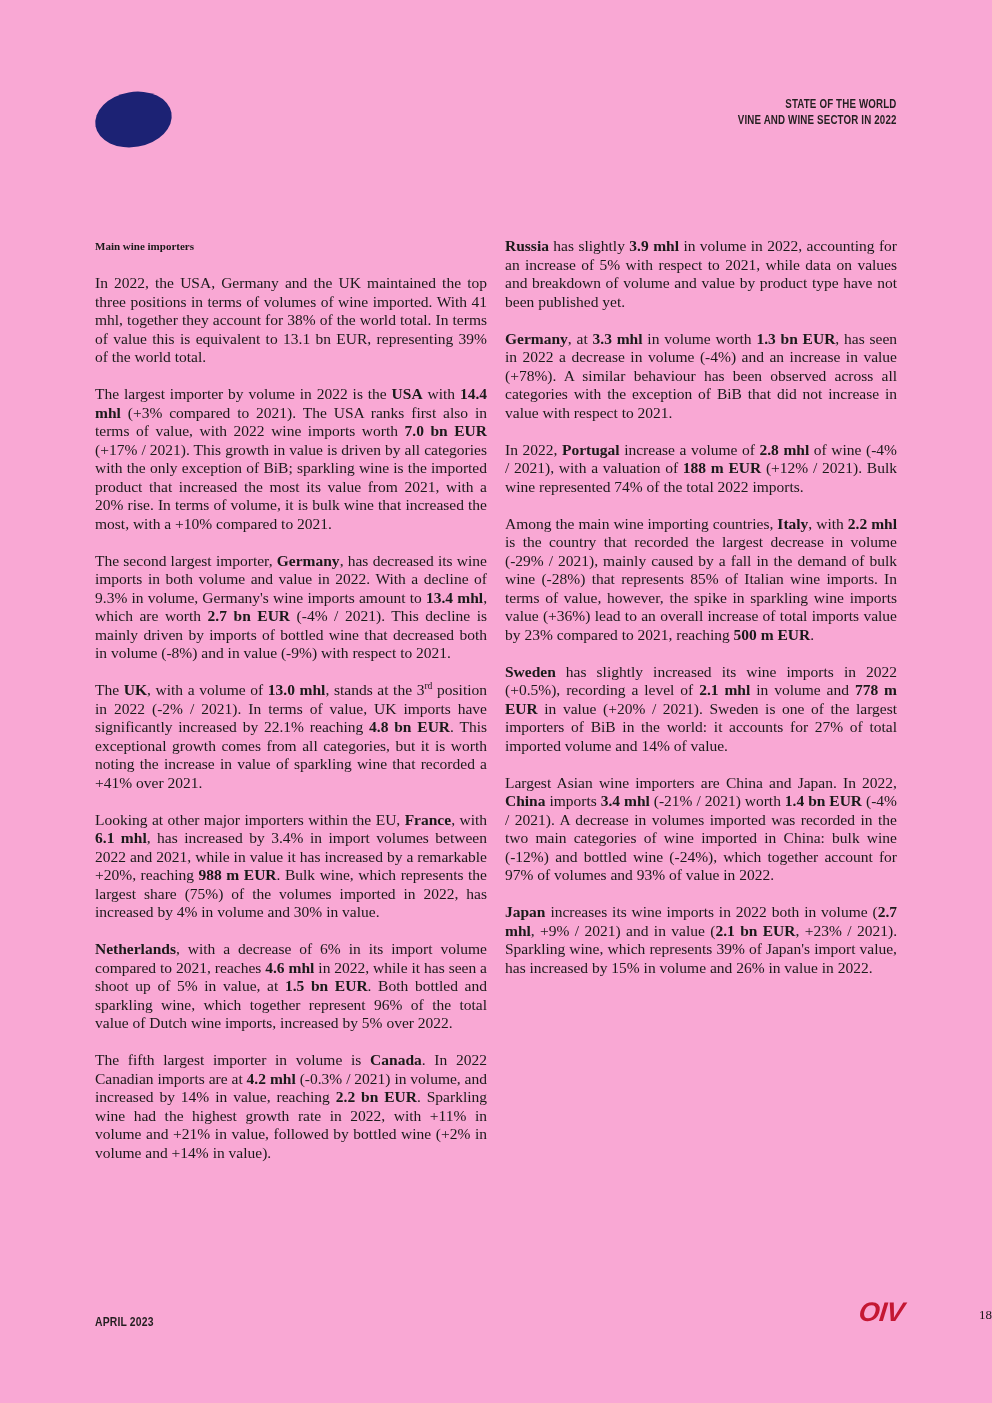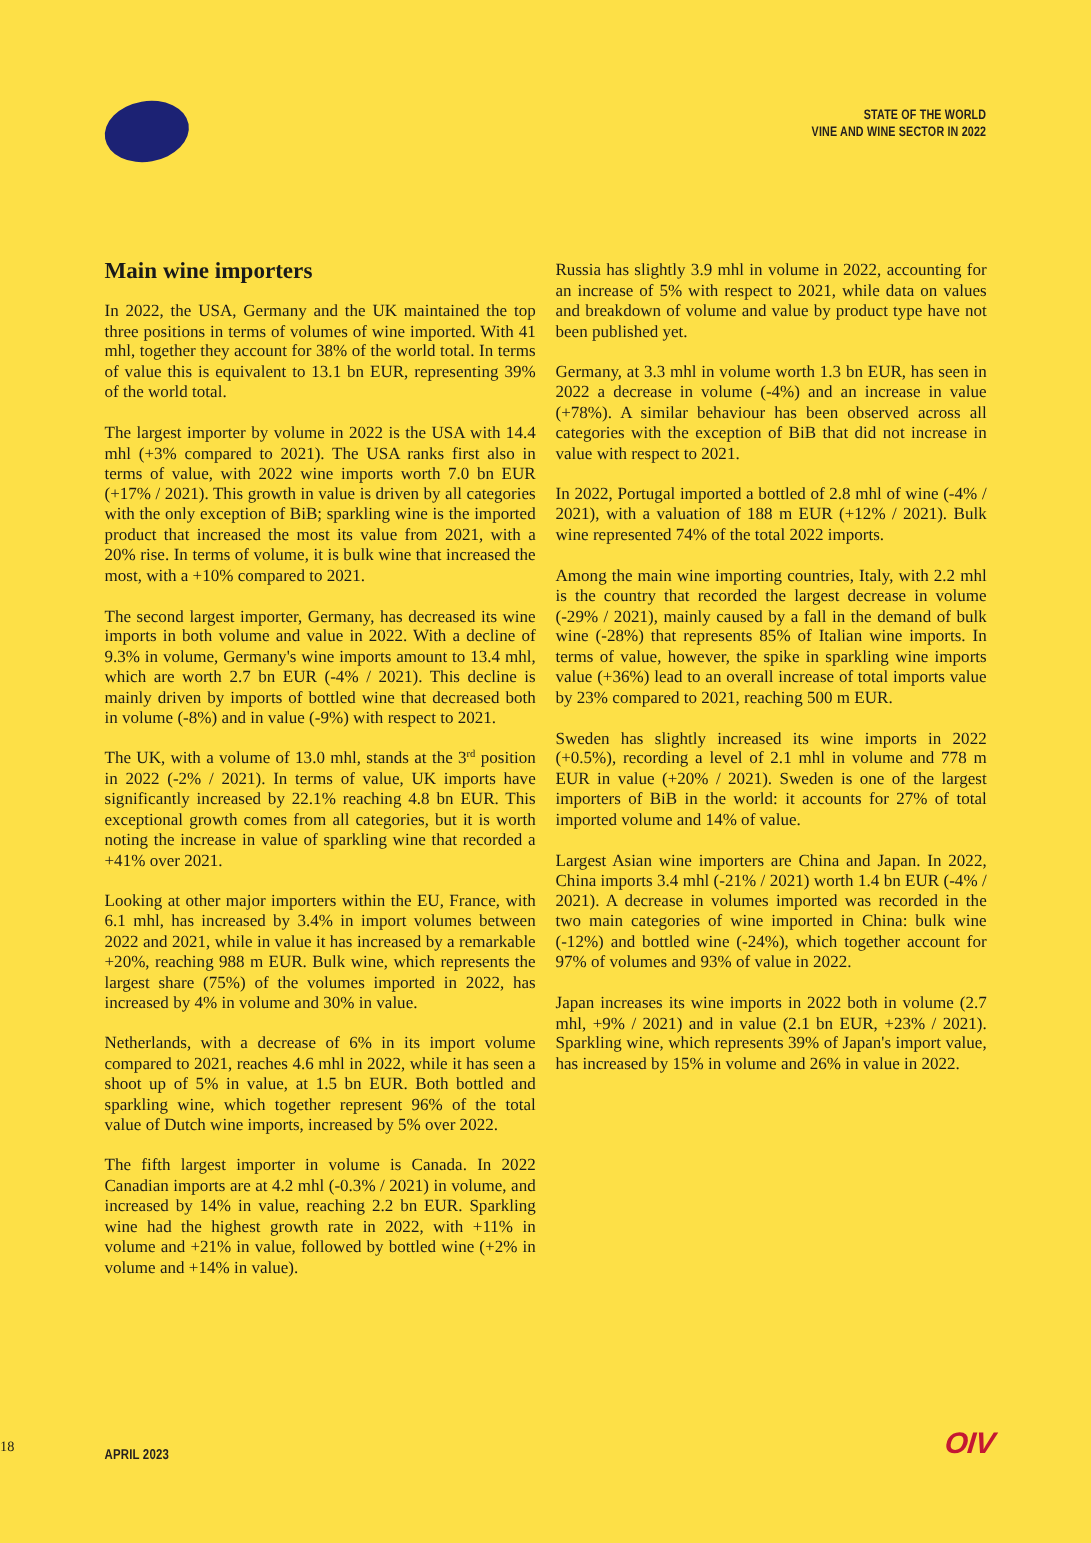--- a/index.html
+++ b/index.html
@@ -1,21 +1,21 @@
 <!DOCTYPE html>
 <html><head>
 <meta charset="utf-8">
 <style>
   * { margin:0; padding:0; box-sizing:border-box; }
   html, body { background:#ffffff; }
   body {
     width:992px; height:1403px; position:relative; overflow:hidden;
     font-family:"Liberation Serif", serif; color:#1a1a1a;
   }
-  .page { position:absolute; inset:0; background:#fde047; }
+  .page { position:absolute; inset:0; background:#f9a8d4; }
 
   
   .ellipse-logo {
     position:absolute; left:95px; top:92px; width:77px; height:55px;
     background:#1c2274; border-radius:50%; transform:rotate(-10deg);
   }
 
   
   .header-right {
     position:absolute; top:97px; right:95px; text-align:right;
@@ -24,34 +24,34 @@
     letter-spacing:0.2px; transform:scaleX(0.78); transform-origin:100% 0;
     white-space:nowrap;
   }
 
   
   .content {
     position:absolute; left:95px; top:237px; width:802px;
     display:flex; gap:18px;
   }
   .col { width:392px; font-size:15.5px; line-height:18.5px; text-align:justify; }
-  .col h2.heading { font-size:21px; font-weight:700; margin-bottom:18.5px; text-align:left; }
+  .col h2.heading { font-size:11px; font-weight:700; margin-bottom:18.5px; text-align:left; }
   .col p { margin-bottom:18.5px; }
-  .b { font-weight:400; }
+  .b { font-weight:700; }
   sup { font-size:0.62em; line-height:0; vertical-align:super; }
 
   
   .footer-date {
     position:absolute; left:95px; top:1314px;
     font-family:"Liberation Sans", sans-serif; font-weight:700;
     font-size:13px; color:#231f20; letter-spacing:0.2px;
     transform:scaleX(0.8); transform-origin:0 0; white-space:nowrap;
   }
   .page-number {
-    position:absolute; left:0; top:1307px; width:992px; text-align:left;
+    position:absolute; left:0; top:1307px; width:992px; text-align:right;
     font-family:"Liberation Serif", serif; font-size:13px; color:#1a1a1a;
   }
   .oiv-logo {
     position:absolute; right:88px; top:1297px;
     font-family:"Liberation Sans", sans-serif; font-weight:700; font-style:italic;
     font-size:27px; letter-spacing:-0.5px; color:#c41733; transform:skewX(-6deg);
     white-space:nowrap;
   }
 </style>
 </head>
@@ -73,21 +73,21 @@
       <p><span>The largest importer by volume in 2022 is the </span><span class="b">USA</span><span> with </span><span class="b">14.4 mhl</span><span> (+3% compared to 2021). The USA ranks first also in terms of value, with 2022 wine imports worth </span><span class="b">7.0 bn EUR</span><span> (+17% / 2021). This growth in value is driven by all categories with the only exception of BiB; sparkling wine is the imported product that increased the most its value from 2021, with a 20% rise. In terms of volume, it is bulk wine that increased the most, with a +10% compared to 2021.</span></p>
       <p><span>The second largest importer, </span><span class="b">Germany</span><span>, has decreased its wine imports in both volume and value in 2022. With a decline of 9.3% in volume, Germany's wine imports amount to </span><span class="b">13.4 mhl</span><span>, which are worth </span><span class="b">2.7 bn EUR</span><span> (-4% / 2021). This decline is mainly driven by imports of bottled wine that decreased both in volume (-8%) and in value (-9%) with respect to 2021.</span></p>
       <p><span>The </span><span class="b">UK</span><span>, with a volume of </span><span class="b">13.0 mhl</span><span>, stands at the 3</span><sup>rd</sup><span> position in 2022 (-2% / 2021). In terms of value, UK imports have significantly increased by 22.1% reaching </span><span class="b">4.8 bn EUR</span><span>. This exceptional growth comes from all categories, but it is worth noting the increase in value of sparkling wine that recorded a +41% over 2021.</span></p>
       <p><span>Looking at other major importers within the EU, </span><span class="b">France</span><span>, with </span><span class="b">6.1 mhl</span><span>, has increased by 3.4% in import volumes between 2022 and 2021, while in value it has increased by a remarkable +20%, reaching </span><span class="b">988 m EUR</span><span>. Bulk wine, which represents the largest share (75%) of the volumes imported in 2022, has increased by 4% in volume and 30% in value.</span></p>
       <p><span class="b">Netherlands</span><span>, with a decrease of 6% in its import volume compared to 2021, reaches </span><span class="b">4.6 mhl</span><span> in 2022, while it has seen a shoot up of 5% in value, at </span><span class="b">1.5 bn EUR</span><span>. Both bottled and sparkling wine, which together represent 96% of the total value of Dutch wine imports, increased by 5% over 2022.</span></p>
       <p><span>The fifth largest importer in volume is </span><span class="b">Canada</span><span>. In 2022 Canadian imports are at </span><span class="b">4.2 mhl</span><span> (-0.3% / 2021) in volume, and increased by 14% in value, reaching </span><span class="b">2.2 bn EUR</span><span>. Sparkling wine had the highest growth rate in 2022, with +11% in volume and +21% in value, followed by bottled wine (+2% in volume and +14% in value).</span></p>
     </div>
     <div class="col">
       <p><span class="b">Russia</span><span> has slightly </span><span class="b">3.9 mhl</span><span> in volume in 2022, accounting for an increase of 5% with respect to 2021, while data on values and breakdown of volume and value by product type have not been published yet.</span></p>
       <p><span class="b">Germany</span><span>, at </span><span class="b">3.3 mhl</span><span> in volume worth </span><span class="b">1.3 bn EUR</span><span>, has seen in 2022 a decrease in volume (-4%) and an increase in value (+78%). A similar behaviour has been observed across all categories with the exception of BiB that did not increase in value with respect to 2021.</span></p>
-      <p><span>In 2022, </span><span class="b">Portugal</span><span> imported a bottled of </span><span class="b">2.8 mhl</span><span> of wine (-4% / 2021), with a valuation of </span><span class="b">188 m EUR</span><span> (+12% / 2021). Bulk wine represented 74% of the total 2022 imports.</span></p>
+      <p><span>In 2022, </span><span class="b">Portugal</span><span> increase a volume of </span><span class="b">2.8 mhl</span><span> of wine (-4% / 2021), with a valuation of </span><span class="b">188 m EUR</span><span> (+12% / 2021). Bulk wine represented 74% of the total 2022 imports.</span></p>
       <p><span>Among the main wine importing countries, </span><span class="b">Italy</span><span>, with </span><span class="b">2.2 mhl</span><span> is the country that recorded the largest decrease in volume (-29% / 2021), mainly caused by a fall in the demand of bulk wine (-28%) that represents 85% of Italian wine imports. In terms of value, however, the spike in sparkling wine imports value (+36%) lead to an overall increase of total imports value by 23% compared to 2021, reaching </span><span class="b">500 m EUR</span><span>.</span></p>
       <p><span class="b">Sweden</span><span> has slightly increased its wine imports in 2022 (+0.5%), recording a level of </span><span class="b">2.1 mhl</span><span> in volume and </span><span class="b">778 m EUR</span><span> in value (+20% / 2021). Sweden is one of the largest importers of BiB in the world: it accounts for 27% of total imported volume and 14% of value.</span></p>
       <p><span>Largest Asian wine importers are China and Japan. In 2022, </span><span class="b">China</span><span> imports </span><span class="b">3.4 mhl</span><span> (-21% / 2021) worth </span><span class="b">1.4 bn EUR</span><span> (-4% / 2021). A decrease in volumes imported was recorded in the two main categories of wine imported in China: bulk wine (-12%) and bottled wine (-24%), which together account for 97% of volumes and 93% of value in 2022.</span></p>
       <p><span class="b">Japan</span><span> increases its wine imports in 2022 both in volume (</span><span class="b">2.7 mhl</span><span>, +9% / 2021) and in value (</span><span class="b">2.1 bn EUR</span><span>, +23% / 2021). Sparkling wine, which represents 39% of Japan's import value, has increased by 15% in volume and 26% in value in 2022.</span></p>
     </div>
   </div>
 
   <div class="footer-date">APRIL 2023</div>
   <div class="page-number">18</div>
   <div class="oiv-logo">OIV</div>

